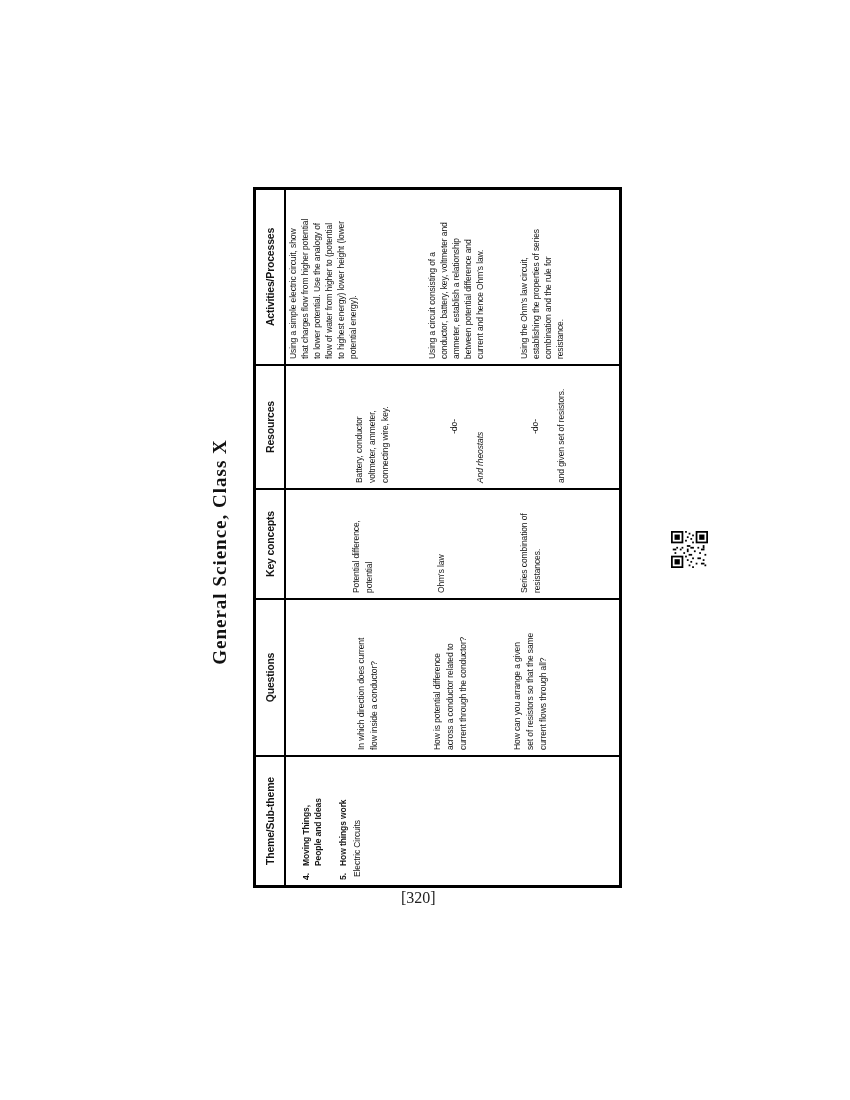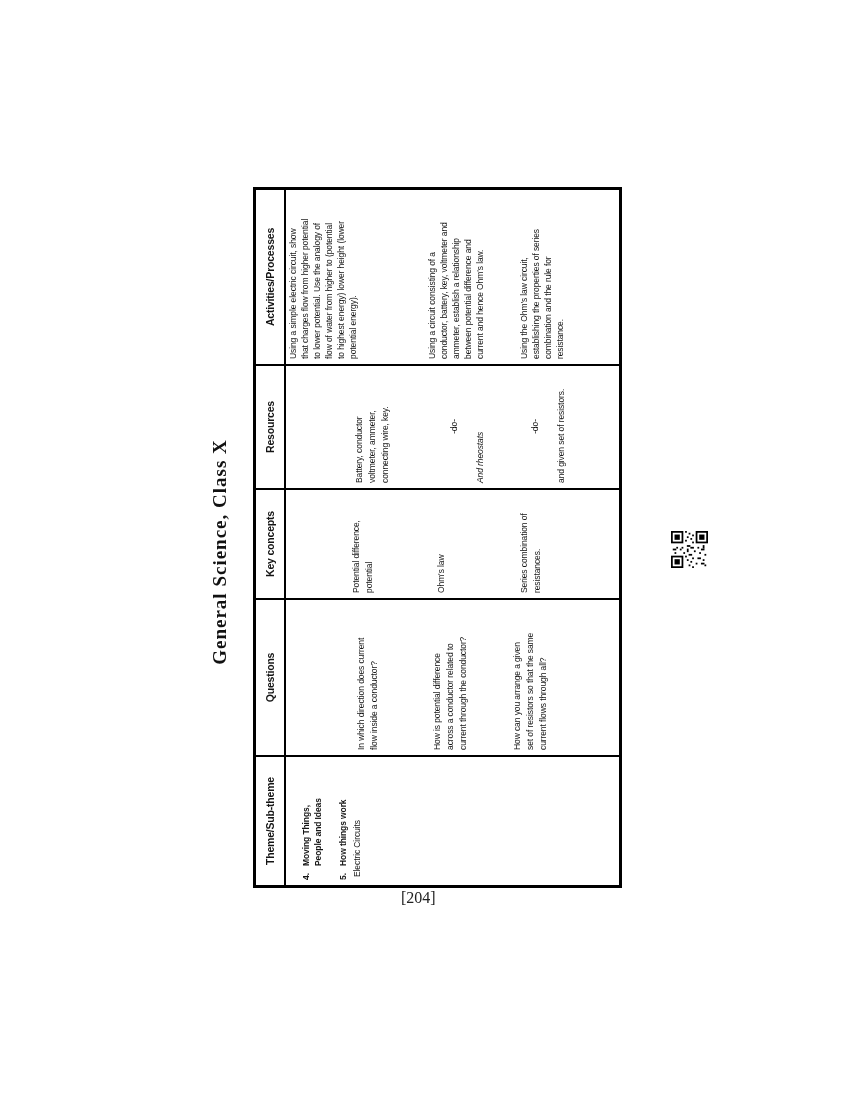--- a/index.html
+++ b/index.html
@@ -129,21 +129,21 @@
 between potential difference and
 current and hence Ohm's law.</div>
       <div class="blk act" style="top:232px;">Using the Ohm's law circuit,
 establishing the properties of series
 combination and the rule for
 resistance.</div>
     </div>
   </div>
 </div>
 
-<div class="page-num">[204]</div>
+<div class="page-num">[320]</div>
 
 <svg class="qr" viewBox="0 0 21 21" xmlns="http://www.w3.org/2000/svg">
   <rect x="0" y="0" width="21" height="21" fill="#fff"></rect>
   <g fill="#000">
     <rect x="0" y="0" width="7" height="7"></rect>
       <rect x="1" y="1" width="5" height="5" fill="#fff"></rect>
       <rect x="2" y="2" width="3" height="3"></rect>
     <rect x="14" y="0" width="7" height="7"></rect>
       <rect x="15" y="1" width="5" height="5" fill="#fff"></rect>
       <rect x="16" y="2" width="3" height="3"></rect>

